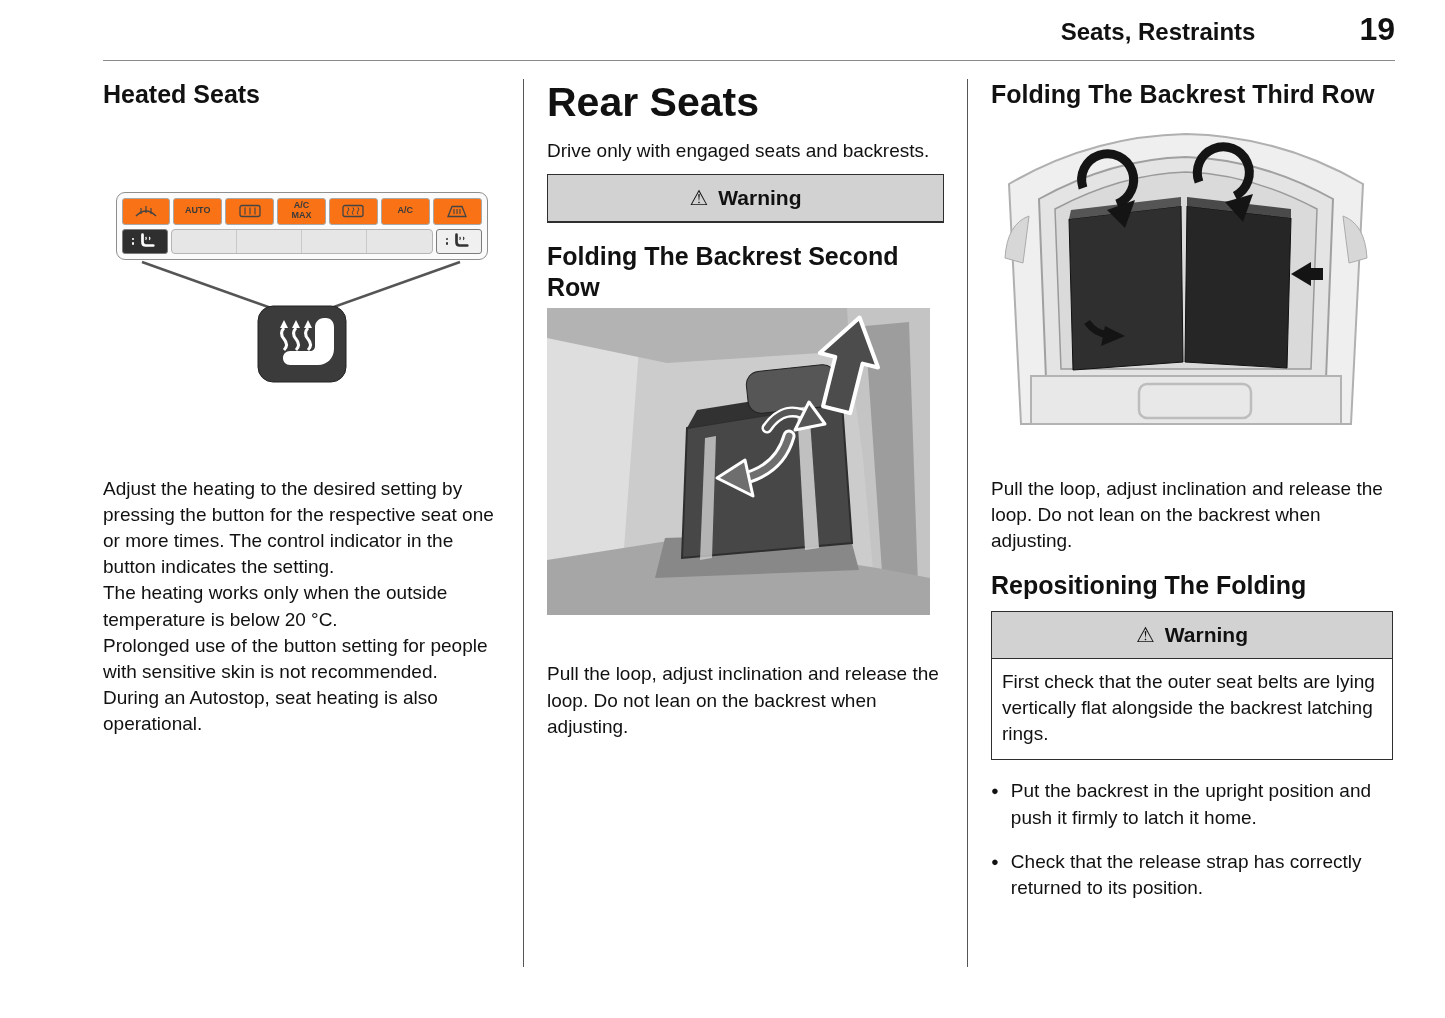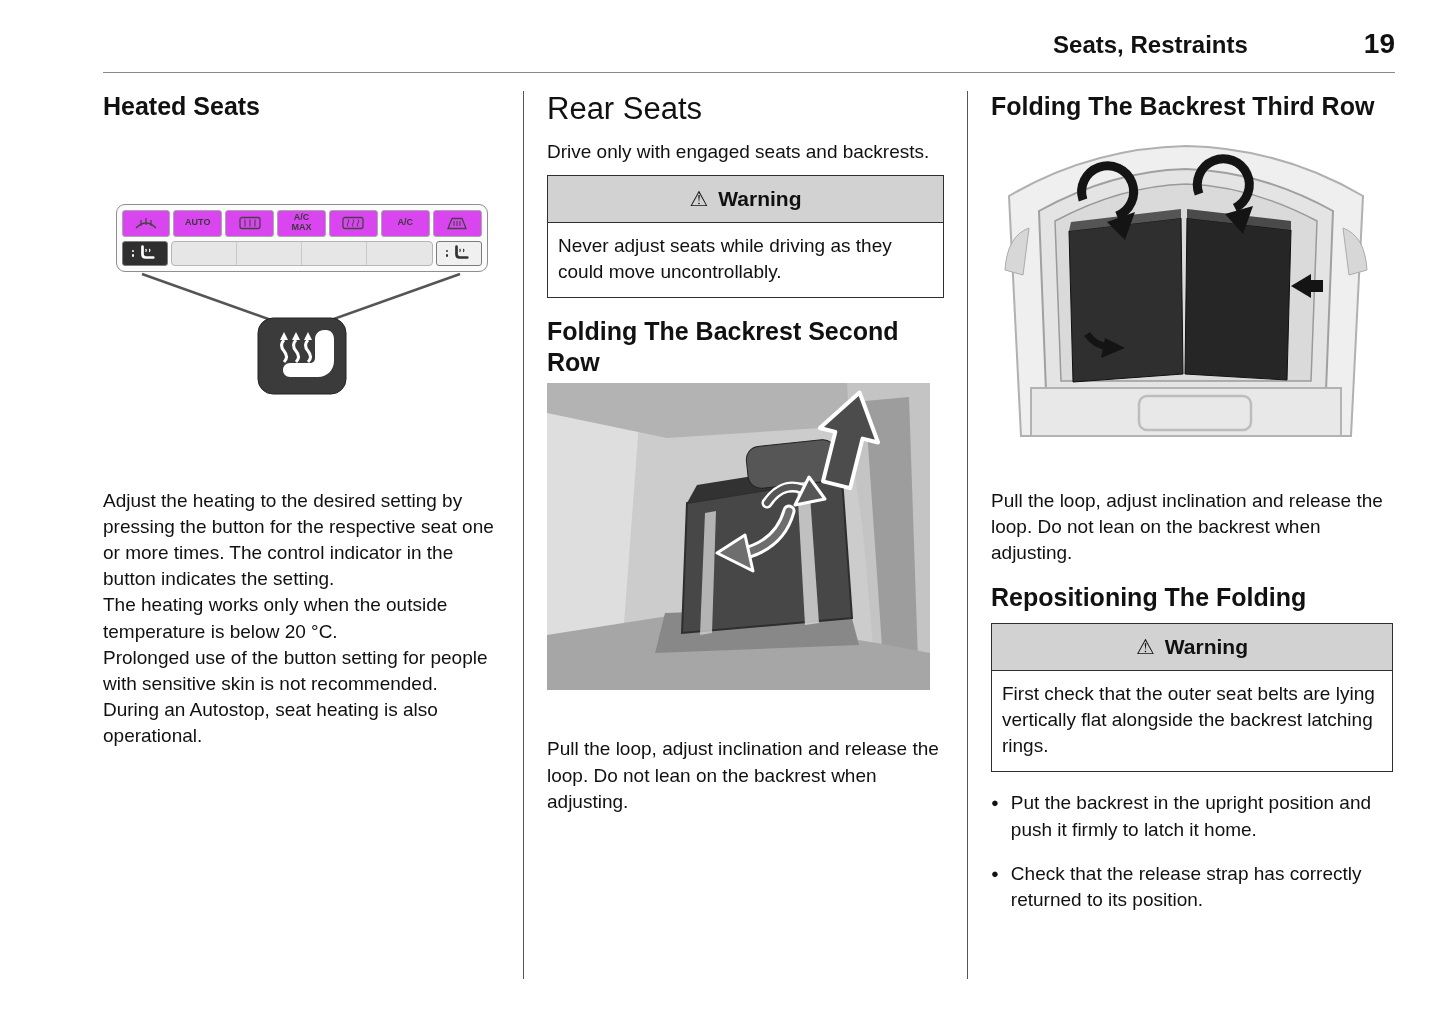--- a/index.html
+++ b/index.html
@@ -2,37 +2,37 @@
 <html><head>
 <meta charset="utf-8">
 <style>
   * { margin:0; padding:0; box-sizing:border-box; }
   html,body { width:1445px; height:1018px; }
   body {
     font-family:"Liberation Sans", sans-serif;
     background:#ffffff; color:#111;
     overflow:hidden;
   }
-  .page { width:1445px; height:1018px; padding:28px 50px 0 103px; position:relative; }
+  .page { width:1445px; height:1018px; padding:11px 50px 0 103px; position:relative; }
 
   
   .hdr {
     display:flex; justify-content:flex-end; align-items:baseline;
     gap:104px; padding-bottom:12px; border-bottom:1.5px solid #8a8a8a;
   }
   .hdr .sect { font-size:24px; font-weight:bold; }
-  .hdr .pnum { font-size:28px; font-weight:bold;margin-left:12px; }
+  .hdr .pnum { font-size:32px; font-weight:bold; }
 
   
   .columns { display:flex; margin-top:18px; min-height:888px; align-items:stretch; }
   .col { width:397px; }
   .vdiv { width:1px; background:#555; margin:0 23px; }
 
   h2.colhead { font-size:25px; font-weight:bold; line-height:1.22; margin-bottom:6px; }
-  h1.bighead { font-size:31px; font-weight:normal; line-height:1.15; margin-bottom:12px; }
+  h1.bighead { font-size:41px; font-weight:bold; line-height:1.15; margin-bottom:12px; }
   p.body { font-size:19px; line-height:1.38; }
 
   
   .warnbox { border:1.5px solid #2f2f2f; margin-top:10px; }
   .warnbox .wb-head {
     background:#d2d2d2; border-bottom:1.5px solid #2f2f2f;
     text-align:center; font-size:21px; font-weight:bold; padding:11px 0;
   }
   .warnbox .wb-head .wicon { margin-right:10px; font-weight:normal; }
   .warnbox .wb-body { background:#fff; padding:10px 10px 12px 10px; font-size:19px; line-height:1.38; }
@@ -43,21 +43,21 @@
 
   
   .hvac-wrap { margin-top:82px; }
   .hvac {
     width:372px; margin:0 auto; background:#fbfbfb;
     border:1.5px solid #8f8f8f; border-radius:9px; padding:5px;
   }
   .hvac-row { display:flex; gap:3px; }
   .hbtn {
     flex:1; height:27px; border:1px solid #a8a8a8; border-radius:3px;
-    background:#d946ef; display:flex; align-items:center; justify-content:center;
+    background:#f97316; display:flex; align-items:center; justify-content:center;
     font-size:9px; font-weight:bold; color:#3a3a3a; text-align:center;
   }
   .hbtn .wrap { display:inline-block; max-width:26px; line-height:1.1; }
   .hvac-row2 { display:flex; gap:3px; margin-top:4px; align-items:stretch; }
   .seatbtn {
     width:46px; height:25px; border:1px solid #7c7c7c; border-radius:3px;
     display:flex; align-items:center; justify-content:center; gap:3px;
   }
   .seatbtn.active { background:#2f2f2f; color:#fff; }
   .seatbtn.idle { background:#f0f0f0; color:#333; }
@@ -195,21 +195,20 @@
     <div class="vdiv"></div>
 
     <section class="col">
       <h1 class="bighead">Rear Seats</h1>
       <p class="body">Drive only with engaged seats and backrests.</p>
 
       <div class="warnbox">
         <div class="wb-head">
           <span class="wicon">⚠</span><span>Warning</span>
         </div>
-        <div class="wb-body">Never adjust seats while driving as they could move uncontrollably.</div>
       </div>
 
       <h2 class="colhead subhead2">Folding The Backrest Second Row</h2>
 
       <svg class="illus" width="383" height="307" viewBox="0 0 383 307">
         <rect width="383" height="307" fill="#cccccc"></rect>
         <polygon points="0,0 95,0 72,307 0,307" fill="#dedede"></polygon>
         <polygon points="0,0 383,0 383,38 120,55 0,30" fill="#b3b3b3"></polygon>
         <polygon points="300,0 383,0 383,307 330,307 316,150 303,55" fill="#c4c4c4"></polygon>
         <polygon points="318,18 362,14 372,307 338,307" fill="#9d9d9d"></polygon>

